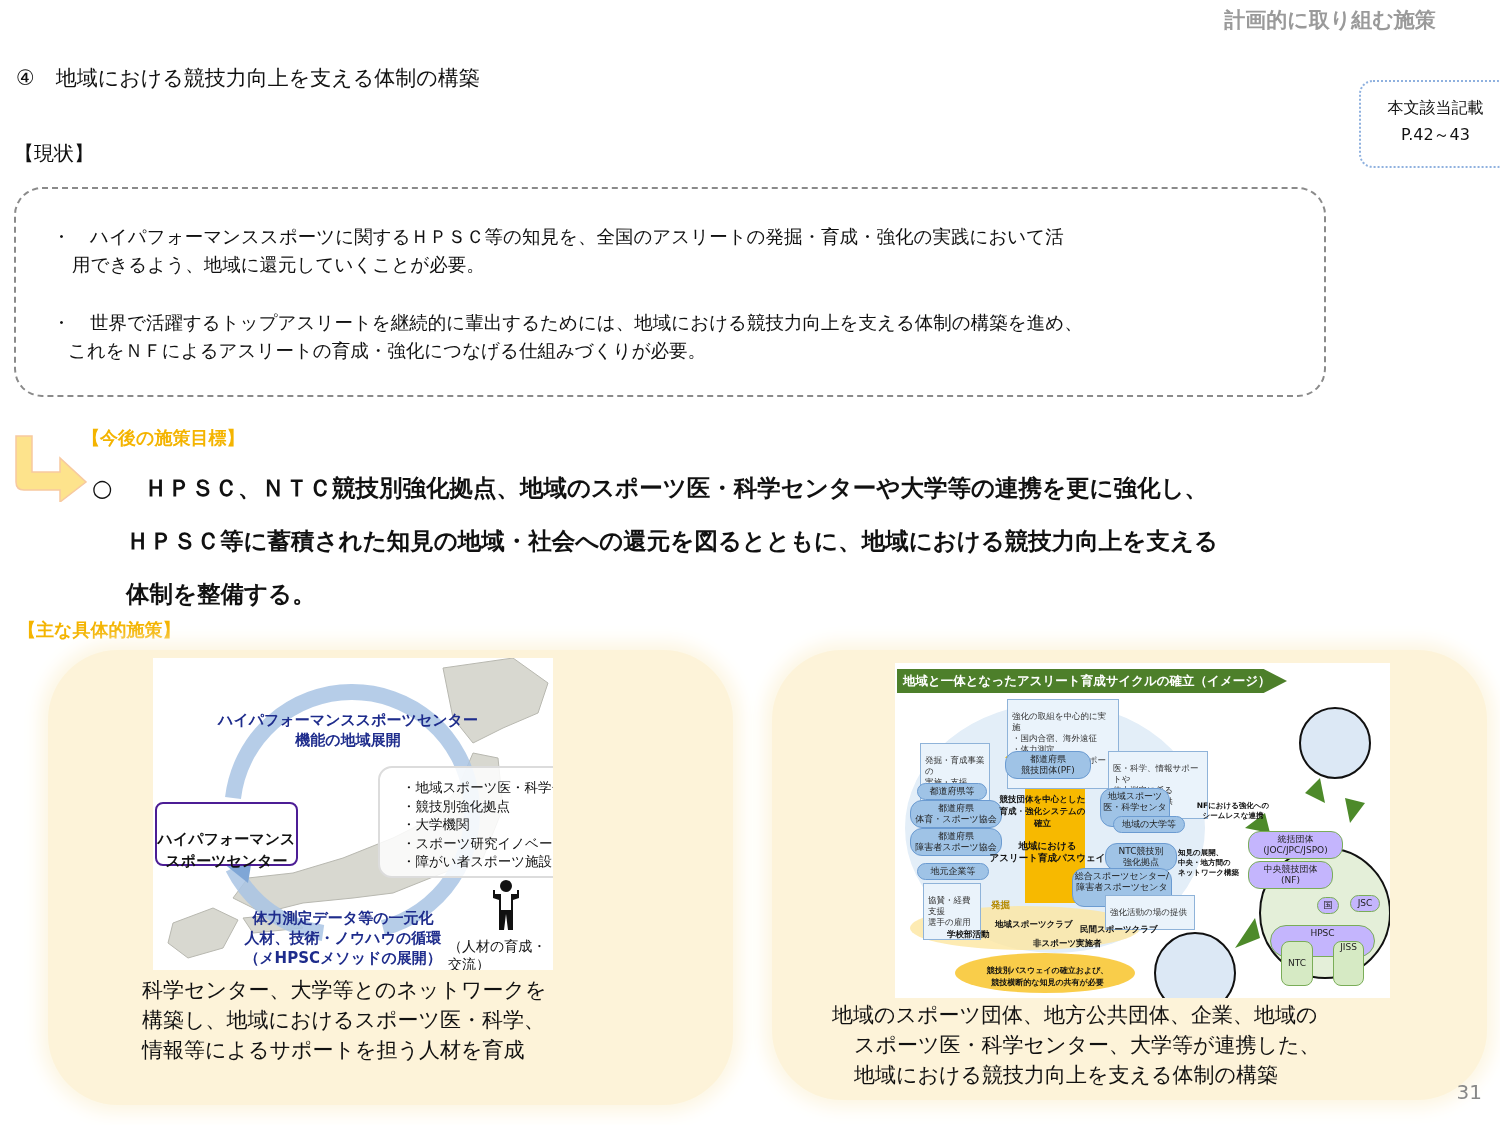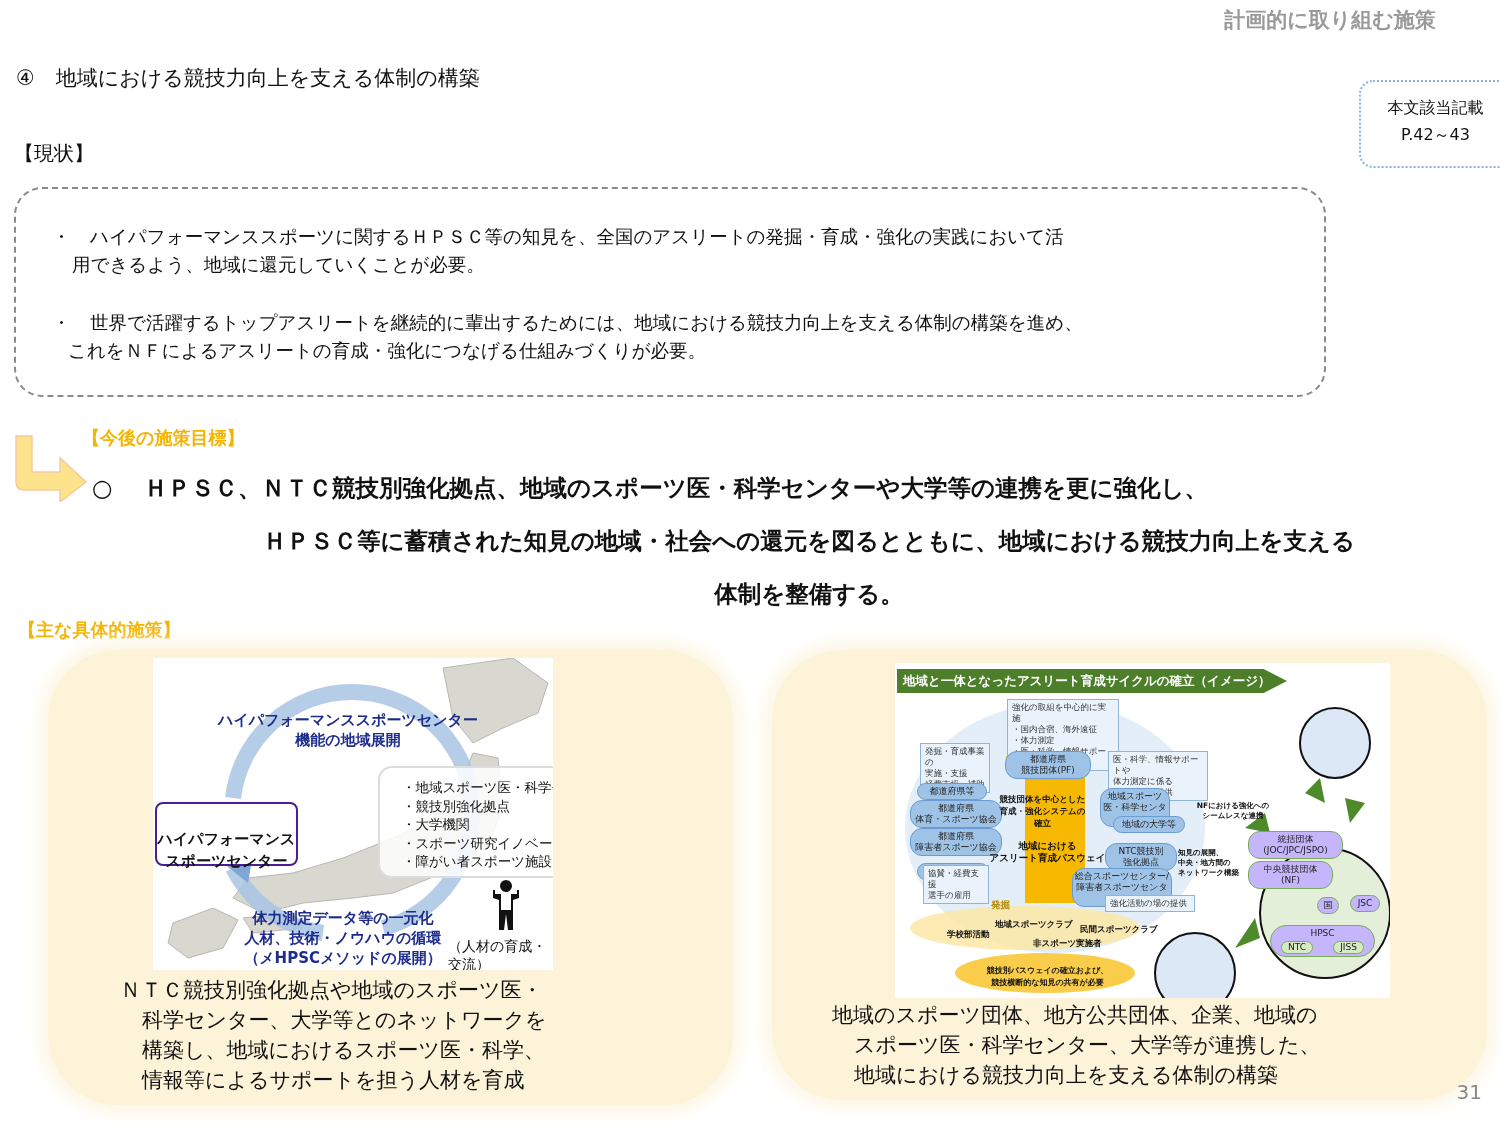--- a/index.html
+++ b/index.html
@@ -18,21 +18,21 @@
   .status-box { left: 14px; top: 187px; width: 1312px; height: 210px; border: 2px dashed #8a8a8a; border-radius: 28px;
                 padding: 34px 20px 0 36px; font-size: 18.5px; line-height: 28px; }
   .status-box .item { display: flex; margin-bottom: 30px; }
   .status-box .bullet { width: 38px; flex-shrink: 0; }
 
   .goal-arrow { left: 12px; top: 432px; width: 78px; height: 70px; }
   .goal-label { left: 82px; top: 426px; color: #f4b400; font-weight: bold; font-size: 18px; }
   .goal-text { left: 92px; top: 462px; width: 1400px; font-weight: bold; font-size: 23.5px; line-height: 53px; }
   .goal-text .line { white-space: nowrap; }
   .goal-text .circle { display: inline-block; width: 38px; font-weight: normal; }
-  .goal-text .indent { padding-left: 34px; text-align: center; }
+  .goal-text .indent { padding-left: 34px; }
 
   .measures-label { left: 18px; top: 618px; color: #f4b400; font-weight: bold; font-size: 18px; }
 
   .panel { background: #fdf3d9; border-radius: 70px; box-shadow: 0 0 18px 8px #fdf6e3; }
   .panel-left { left: 48px; top: 650px; width: 685px; height: 455px; }
   .panel-right { left: 772px; top: 650px; width: 715px; height: 450px; }
 
   .img-left { left: 153px; top: 658px; width: 400px; height: 312px; background: #fff; overflow: hidden; }
   .img-right { left: 895px; top: 663px; width: 495px; height: 335px; background: #fff; overflow: hidden; }
 
@@ -47,21 +47,21 @@
   .hp-title { position: absolute; color: #1e2c8c; font-weight: bold; font-size: 15px; text-align: center; line-height: 20px; }
   .hp-center { position: absolute; left: 2px; top: 144px; width: 143px; height: 64px; background: #fff; border: 2px solid #4c1d95;
                border-radius: 8px; font-weight: bold; font-size: 15px; line-height: 22px; text-align: center; padding-top: 24px; }
   .facility-box { position: absolute; left: 225px; top: 108px; width: 292px; height: 112px; background: rgba(255,255,255,0.85);
                   border: 2px solid #dcdcdc; border-radius: 14px; font-size: 13.5px; line-height: 18.5px; padding: 10px 0 0 22px; }
   .person-caption { position: absolute; left: 295px; top: 280px; font-size: 14px; }
 
   
   .banner { position: absolute; left: 2px; top: 6px; width: 390px; height: 24px; background: #4d7f2a; color: #fff;
             font-weight: bold; font-size: 12.5px; line-height: 24px; padding-left: 6px; clip-path: polygon(0 0, 94% 0, 100% 50%, 94% 100%, 0 100%); }
-  .rb { position: absolute; font-size: 8.5px; line-height: 11px; border: 1px solid #8fb3d9; background: #eaf3fb; padding: 2px 4px; color: #333; }
+  .rb { position: absolute; font-size: 8.5px; line-height: 11px; border: 1px solid #8fb3d9; background: #eaf3fb; padding: 11px 4px; color: #333; }
   .pill { position: absolute; font-size: 9px; line-height: 11px; background: #9fc3e6; border: 1px solid #6b9bd1; border-radius: 12px; text-align: center; color: #222; padding: 2px 0; }
   .gpill { position: absolute; font-size: 9px; line-height: 11px; background: #c4b5fd; border: 1px solid #7aad58; border-radius: 12px; text-align: center; color: #222; padding: 2px 0; }
   .dtext { position: absolute; font-size: 9.5px; font-weight: bold; color: #111; text-align: center; line-height: 12px; }
 </style>
 </head>
 <body>
 
 <div class="abs corner-tag">
   <div>計画的に取り組む施策</div>
 </div>
@@ -135,21 +135,20 @@
   </svg>
   <div class="hp-title" style="left:70px;top:250px;width:240px">
     <div>体力測定データ等の一元化</div>
     <div>人材、技術・ノウハウの循環</div>
     <div>（メHPSCメソッドの展開）</div>
   </div>
   <div class="person-caption">（人材の育成・交流）</div>
 </div>
 
 <div class="abs caption caption-left">
-  <div>ＮＴＣ競技別強化拠点や地域のスポーツ医・</div>
   <div class="indent">科学センター、大学等とのネットワークを</div>
   <div class="indent">構築し、地域におけるスポーツ医・科学、</div>
   <div class="indent">情報等によるサポートを担う人材を育成</div>
 </div>
 
 <div class="abs img-right">
   <svg width="495" height="335" style="position:absolute;left:0;top:0">
     <ellipse cx="160" cy="165" rx="150" ry="125" fill="#e3eef8"></ellipse>
     <ellipse cx="130" cy="265" rx="115" ry="22" fill="#fde6a0" opacity="0.8"></ellipse>
     <ellipse cx="150" cy="310" rx="90" ry="20" fill="#f8c42a" opacity="0.85"></ellipse>
@@ -180,21 +179,21 @@
   <div class="pill" style="left:110px;top:88px;width:86px">
     <div>都道府県</div>
     <div>競技団体(PF)</div>
   </div>
   <div class="pill" style="left:22px;top:120px;width:70px">都道府県等</div>
   <div class="pill" style="left:15px;top:137px;width:92px;white-space:pre-line">都道府県
 体育・スポーツ協会</div>
   <div class="pill" style="left:15px;top:165px;width:92px;white-space:pre-line">都道府県
 障害者スポーツ協会</div>
   <div class="pill" style="left:22px;top:200px;width:72px">地元企業等</div>
-  <div class="rb" style="left:28px;top:202px;width:66px">
+  <div class="rb" style="left:28px;top:220px;width:58px">
     <div>協賛・経費支援</div>
     <div>選手の雇用</div>
   </div>
   <div class="pill" style="left:205px;top:125px;width:70px;white-space:pre-line">地域スポーツ
 医・科学センター</div>
   <div class="pill" style="left:218px;top:153px;width:72px">地域の大学等</div>
   <div class="pill" style="left:210px;top:180px;width:72px;white-space:pre-line">NTC競技別
 強化拠点</div>
   <div class="pill" style="left:177px;top:205px;width:100px;white-space:pre-line">総合スポーツセンター/
 障害者スポーツセンター</div>
@@ -232,21 +231,21 @@
   </div>
   <div class="gpill" style="left:353px;top:198px;width:85px">
     <div>中央競技団体</div>
     <div>(NF)</div>
   </div>
   <div class="gpill" style="left:422px;top:234px;width:22px">国</div>
   <div class="gpill" style="left:455px;top:232px;width:30px">JSC</div>
   <div class="gpill" style="left:375px;top:262px;width:105px;height:32px;border-radius:16px">
     <div>HPSC</div>
     <div style="display:flex;justify-content:space-around;margin-top:2px">
-      <span style="border:1px solid #7aad58;border-radius:8px;padding:0 6px;background:#d6eac4">NTC</span>
+      <span style="border:1px solid #7aad58;border-radius:8px;padding:16px 6px;background:#d6eac4">NTC</span>
       <span style="border:1px solid #7aad58;border-radius:8px;padding:0 6px;background:#d6eac4">JISS</span>
     </div>
   </div>
 </div>
 
 <div class="abs caption caption-right">
   <div>地域のスポーツ団体、地方公共団体、企業、地域の</div>
   <div class="indent">スポーツ医・科学センター、大学等が連携した、</div>
   <div class="indent">地域における競技力向上を支える体制の構築</div>
 </div>

